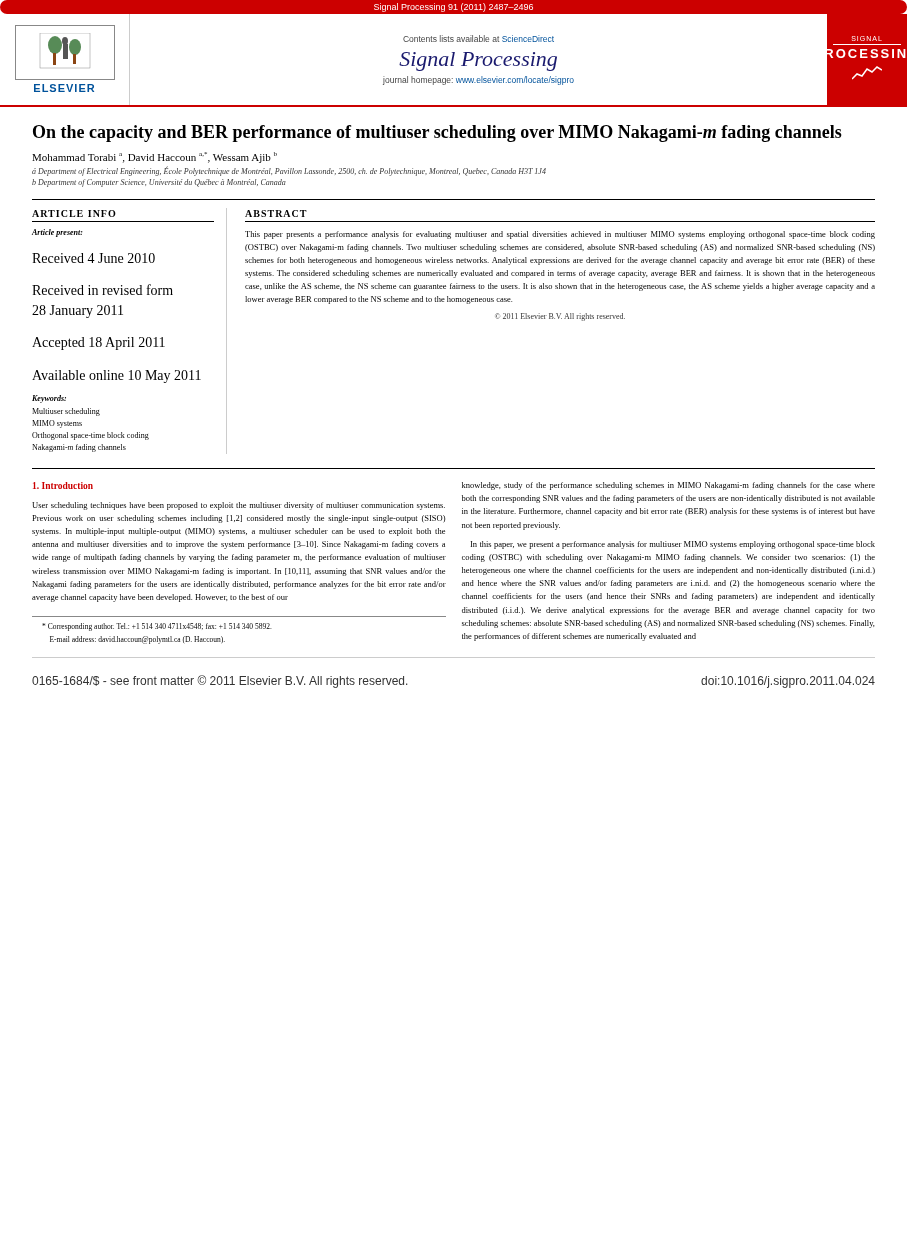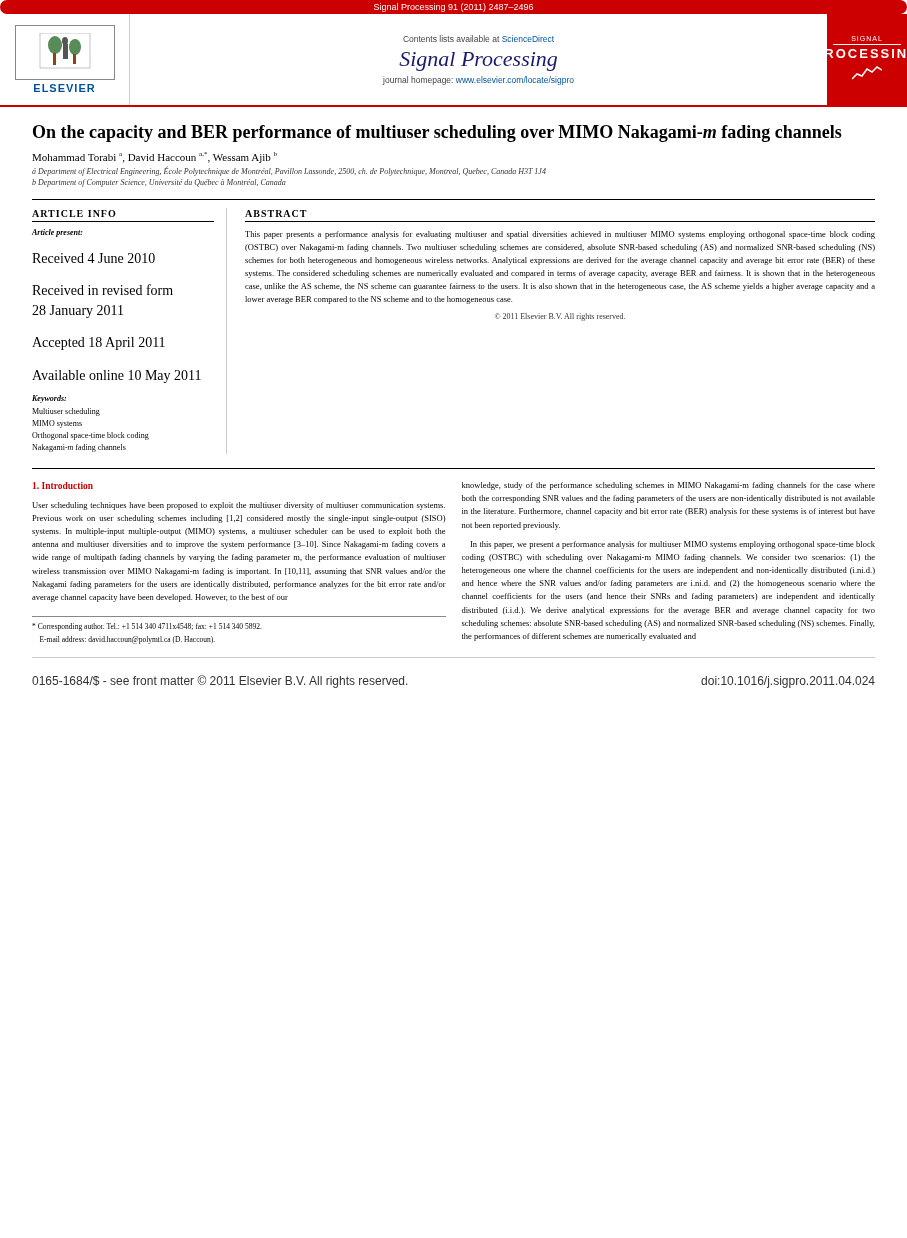--- a/index.html
+++ b/index.html
@@ -231,20 +231,21 @@
     .footnote-section {
       border-top: 1px solid #888;
       margin-top: 12px;
       padding-top: 5px;
       font-size: 7.5px;
       line-height: 1.45;
       color: #000;
     }
     .footnote-section p {
       margin-bottom: 2px;
+      margin-left: 10px;
     }
     .footer-bar {
       border-top: 1px solid #ccc;
       margin-top: 8px;
       padding-top: 16px;
       font-size: 12px;
       color: #333;
       font-family: Arial, sans-serif;
       display: flex;
       justify-content: space-between;

